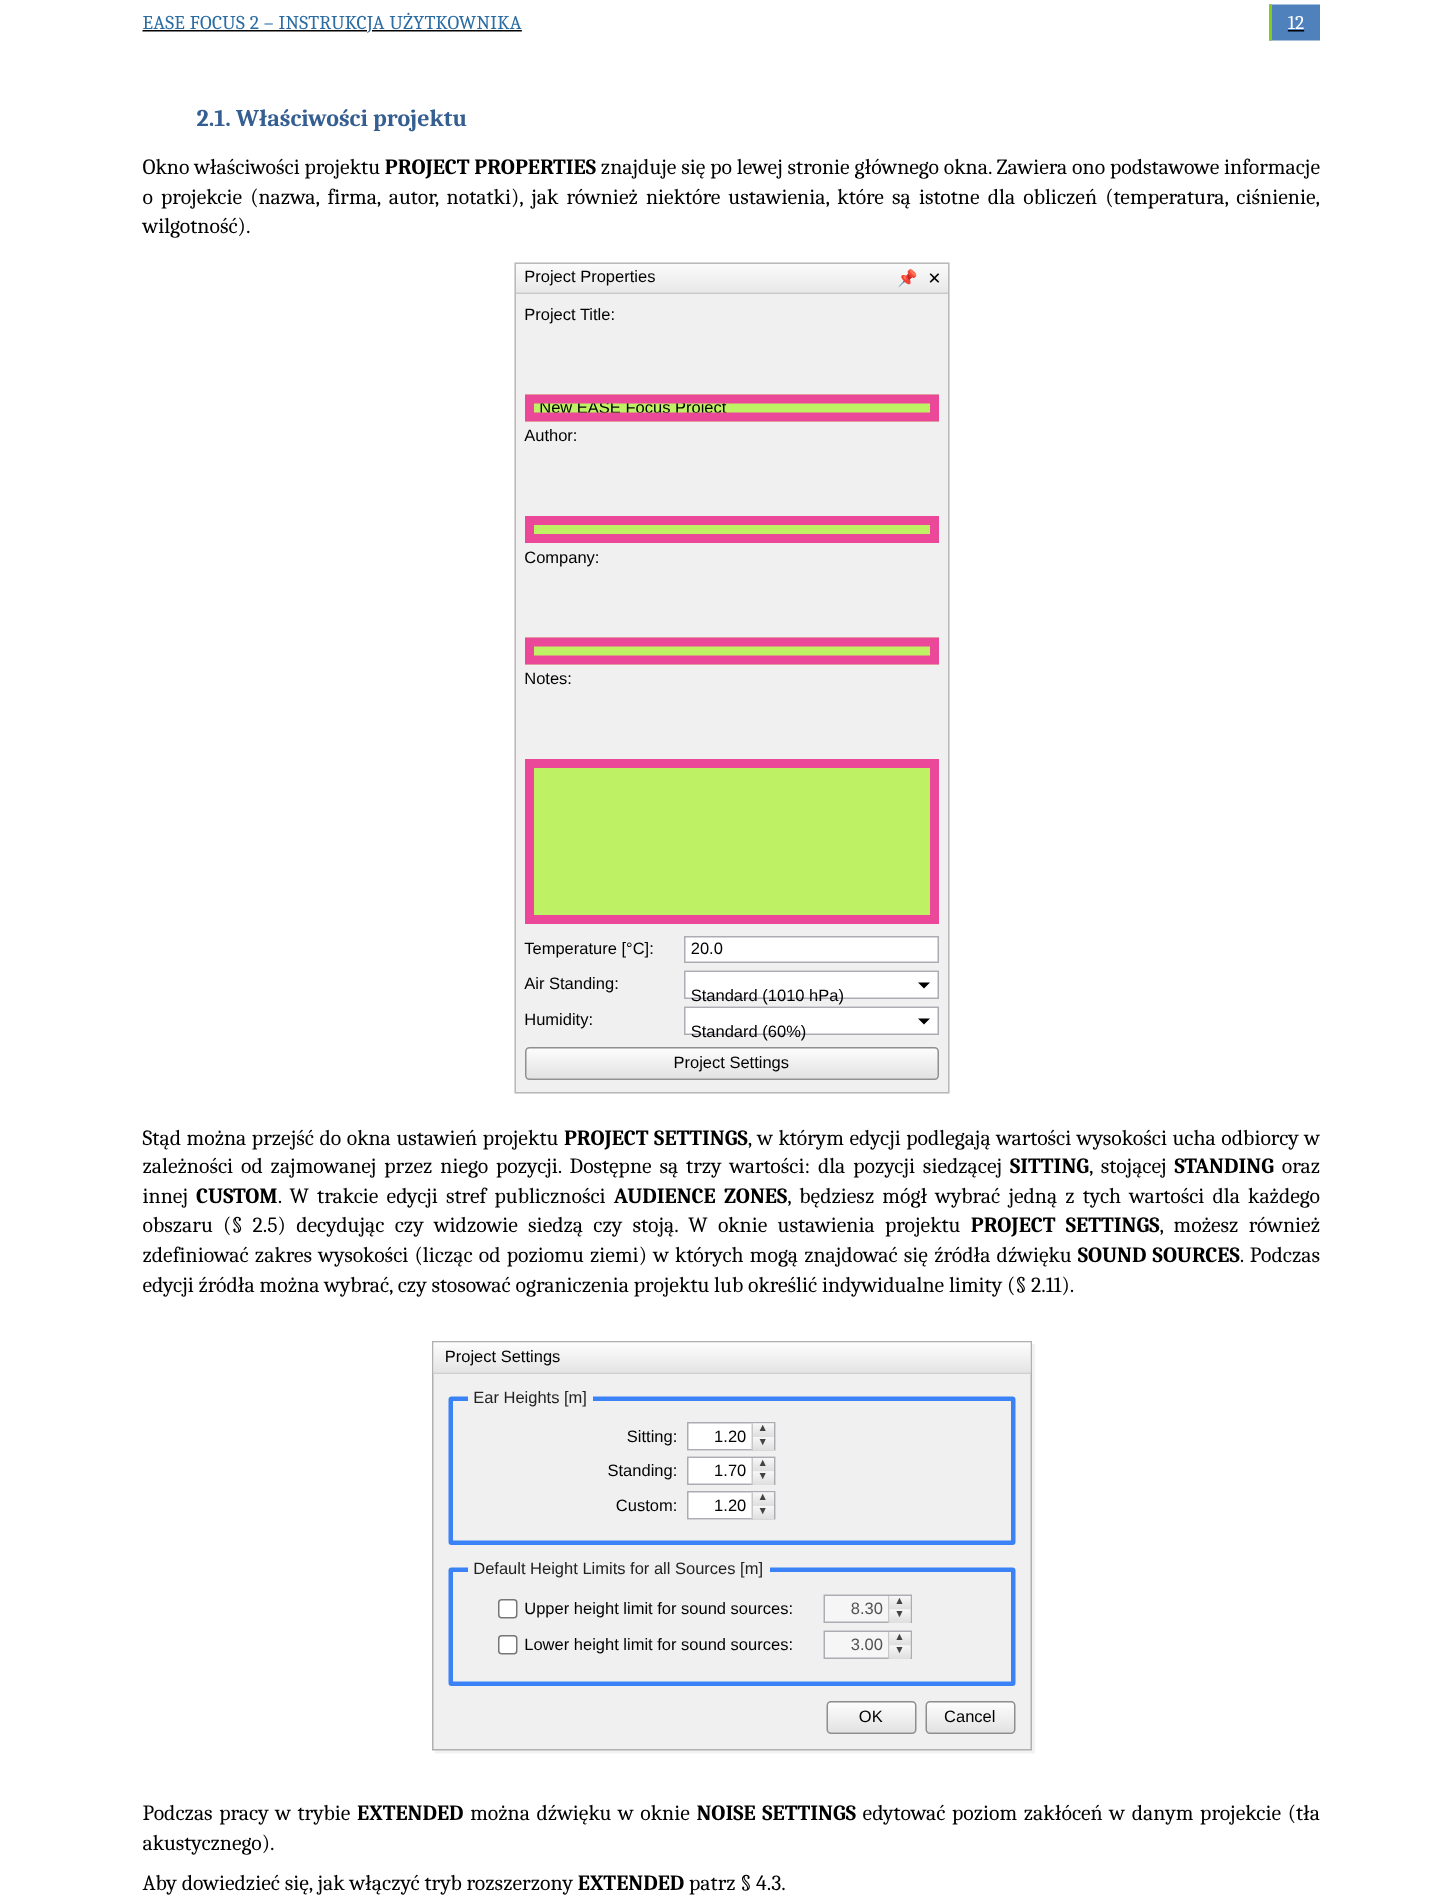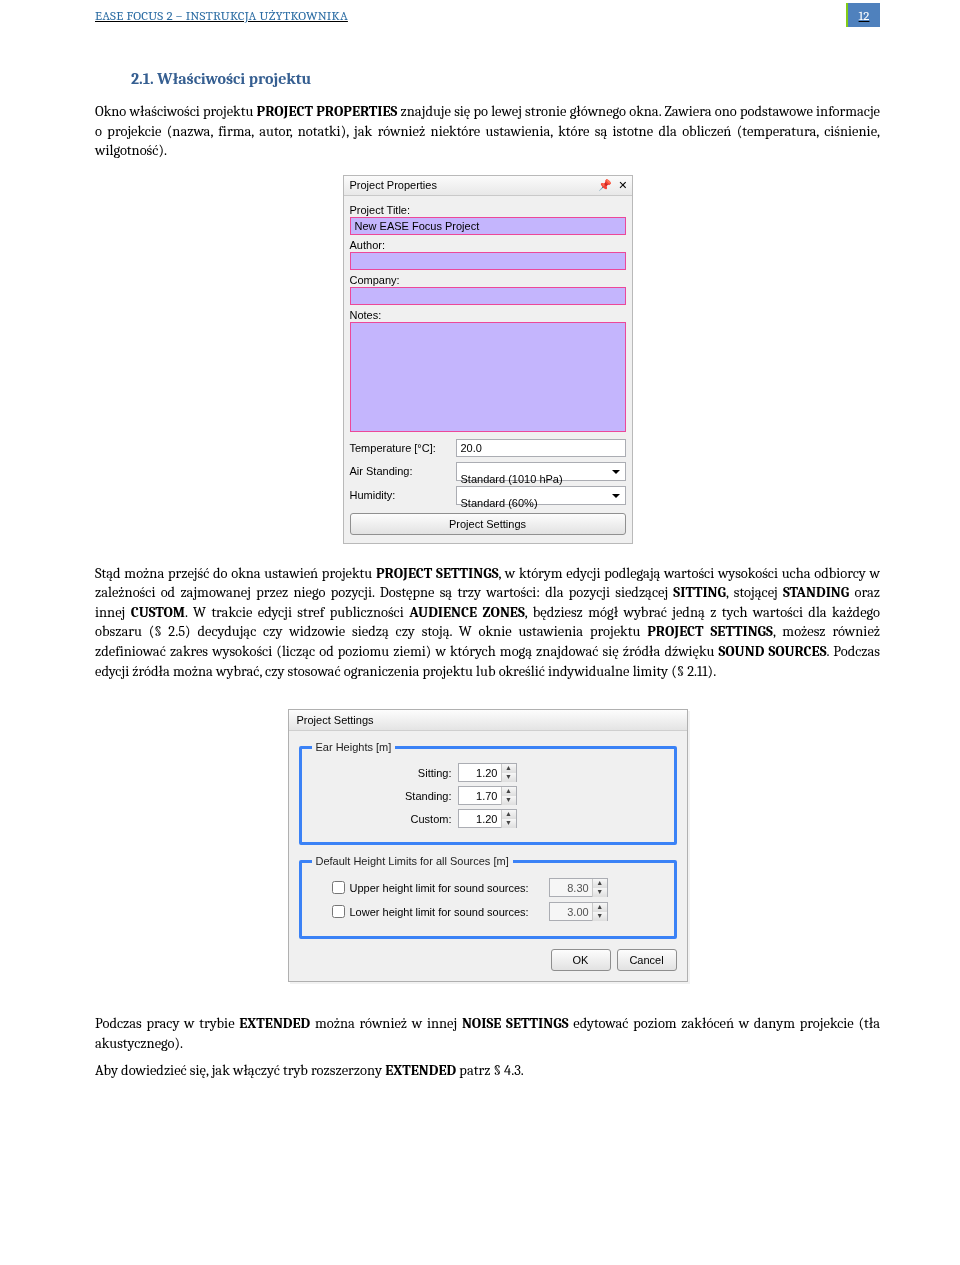--- a/index.html
+++ b/index.html
@@ -77,27 +77,28 @@
     gap: 6px;
   }
   .panel-body {
     padding: 4px 6px 8px 6px;
   }
   .plabel {
     margin: 4px 0 1px 0;
     font-size: 11px;
   }
   .ptext {
-    background: #c4b5fd;
-    border: 1px solid #ec4899;
+    background: #bef264;
+    border: 6px solid #ec4899;
     height: 18px;
     width: 100%;
     padding: 1px 4px;
     font-size: 11px;
     font-family: "Segoe UI", Tahoma, sans-serif;
+    margin-top: 46px;
   }
   .pnotes {
     height: 110px;
     resize: none;
   }
   .prow {
     display: flex;
     align-items: center;
     margin-top: 5px;
     gap: 6px;
@@ -378,20 +379,20 @@
       </fieldset>
 
       <div class="dialog-buttons">
         <button class="dlg-btn">OK</button>
         <button class="dlg-btn">Cancel</button>
       </div>
     </div>
   </div>
 
   <p class="body-text">
-    <span>Podczas pracy w trybie </span><span class="bold">EXTENDED</span><span> można również w innej </span><span class="bold">NOISE SETTINGS</span><span> edytować poziom zakłóceń w danym projekcie (tła akustycznego).</span>
+    <span>Podczas pracy w trybie </span><span class="bold">EXTENDED</span><span> można dźwięku w oknie </span><span class="bold">NOISE SETTINGS</span><span> edytować poziom zakłóceń w danym projekcie (tła akustycznego).</span>
   </p>
 
   <p class="body-text">
     <span>Aby dowiedzieć się, jak włączyć tryb rozszerzony </span><span class="bold">EXTENDED</span><span> patrz § 4.3.</span>
   </p>
 
 </div>
 
 </body></html>

